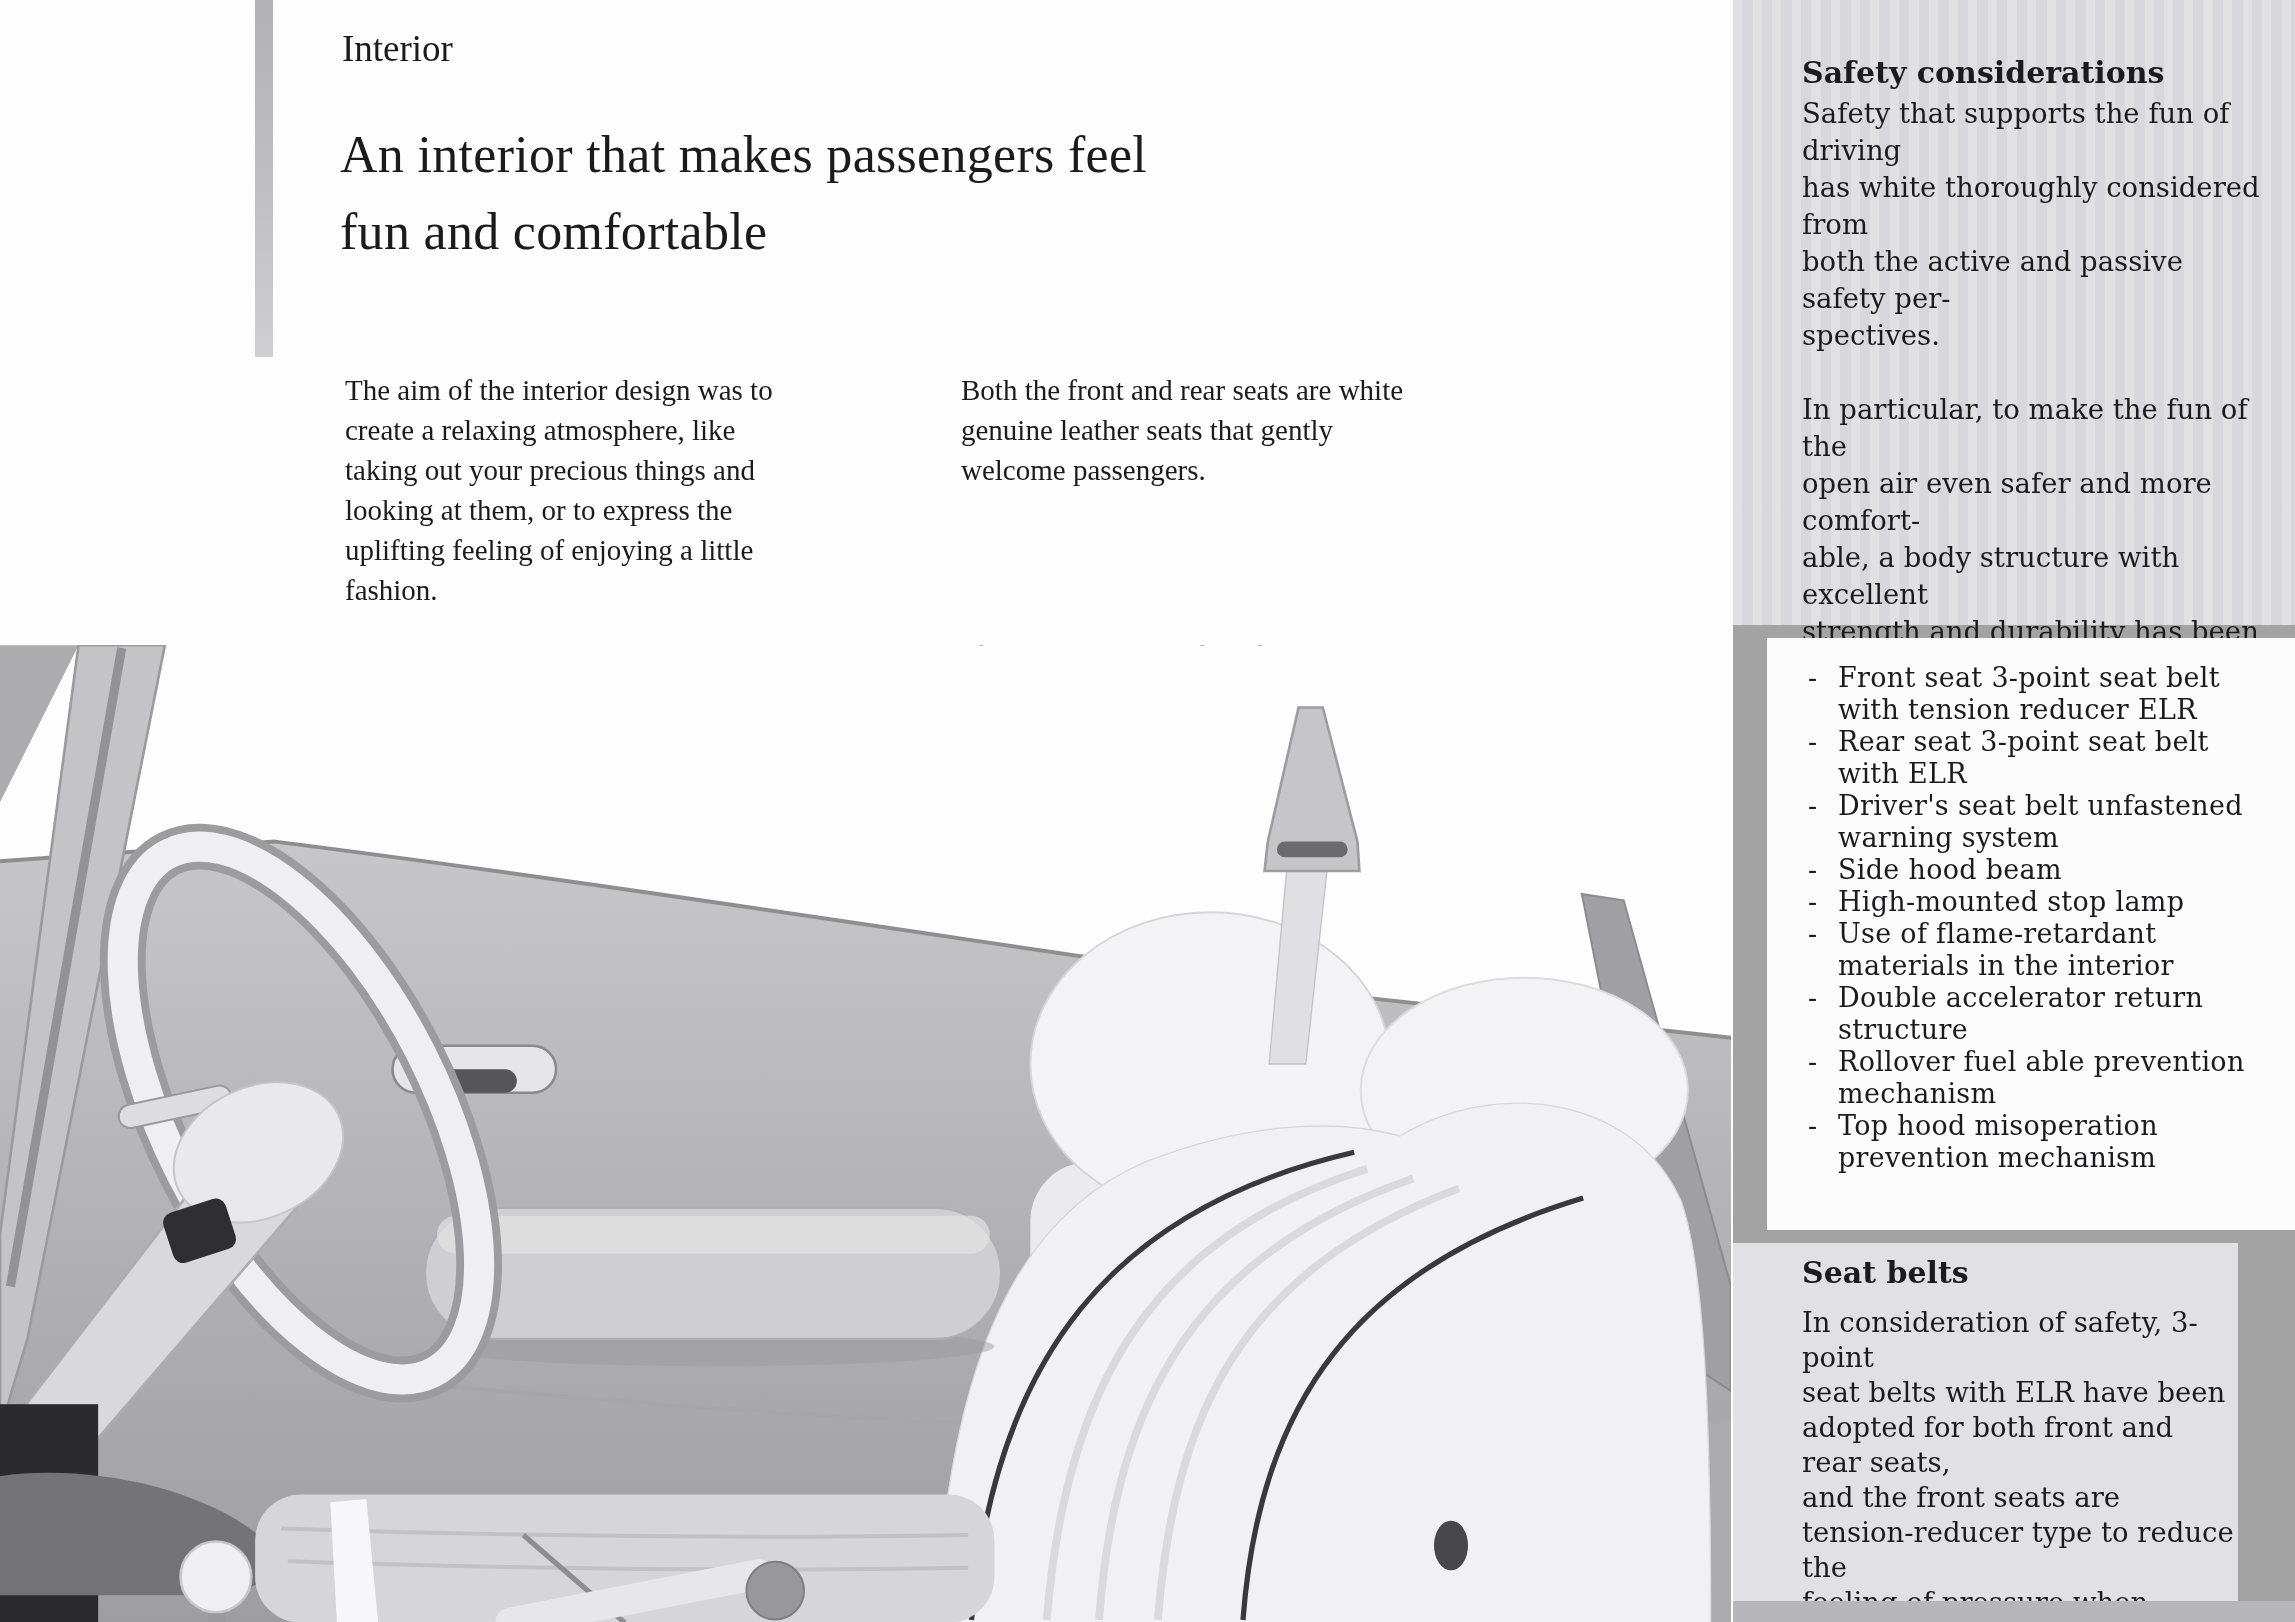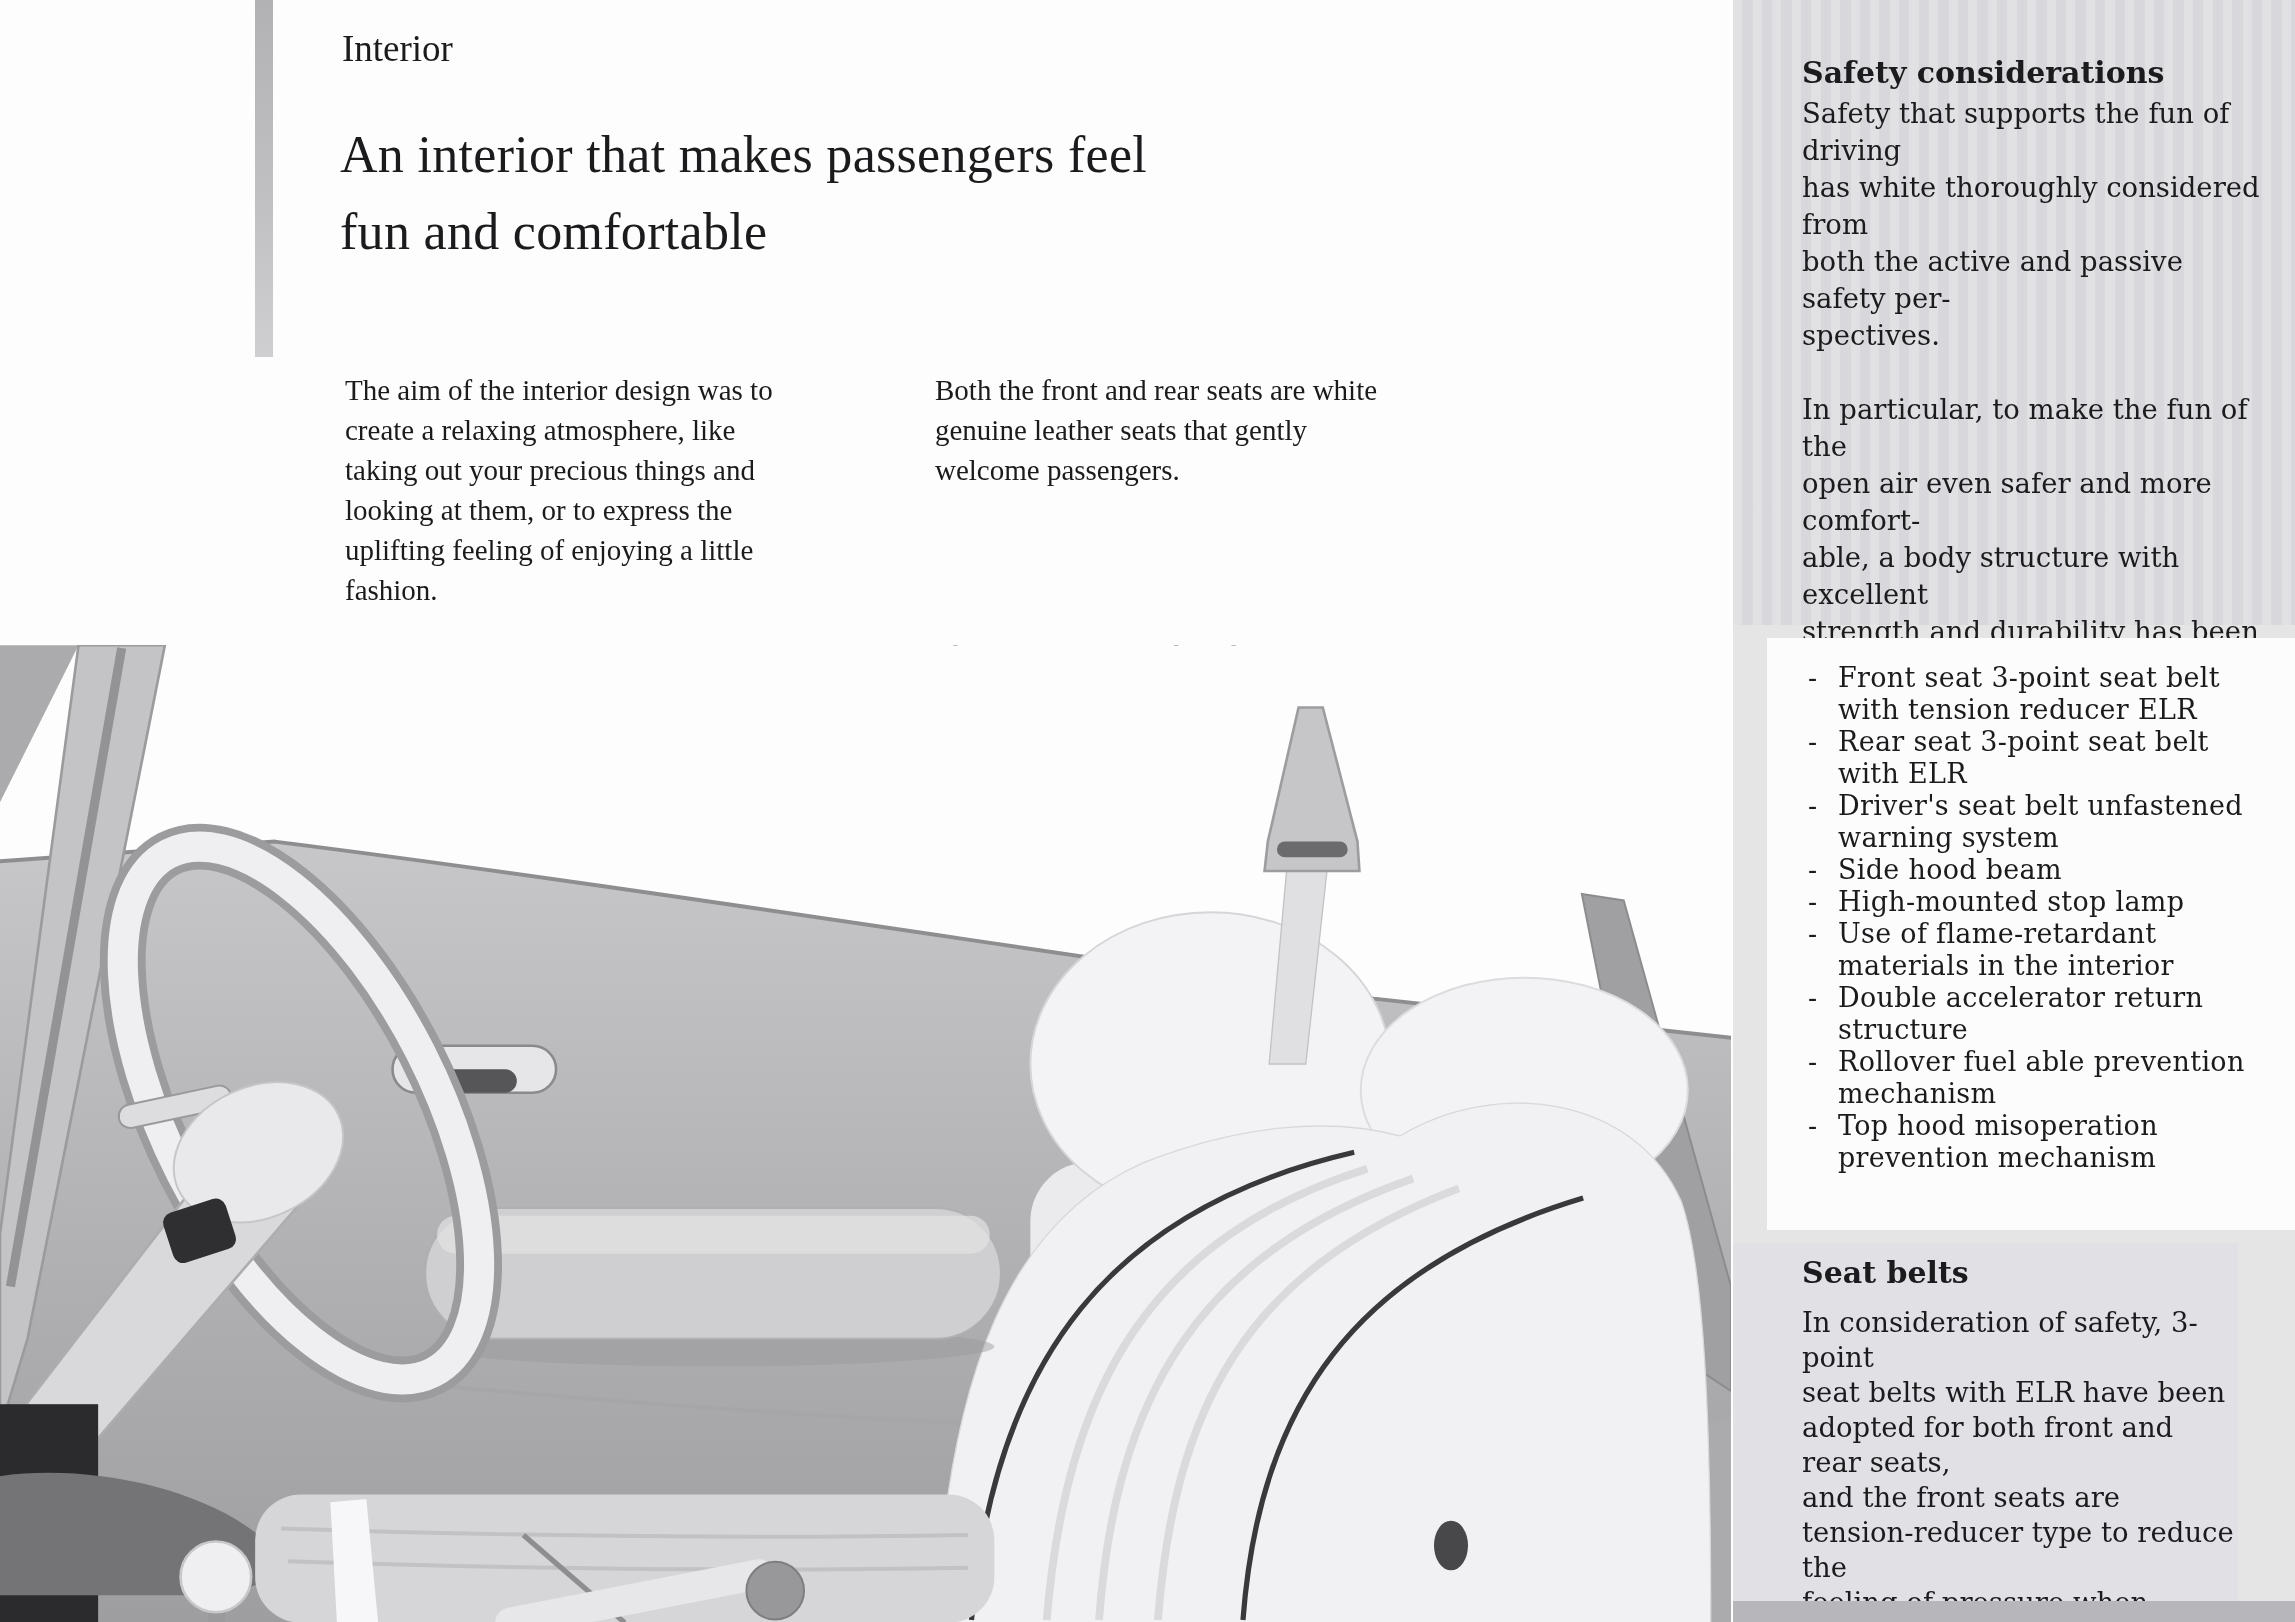--- a/index.html
+++ b/index.html
@@ -19,32 +19,32 @@
   
   #kicker{left:342px;top:27.5px;font-size:37px;line-height:42px;}
   #page-title{
     left:340px;top:116px;font-size:52px;line-height:77px;
     white-space:pre-line;letter-spacing:0.3px;
   }
 
   
   .col{width:612px;font-size:29px;line-height:40px;white-space:pre-line;}
   #col1{left:345px;top:330px;}
-  #col2{left:935px;top:330px;}
+  #col2{left:961px;top:330px;}
   .col p{margin:0;}
   #col1 .p2{margin-top:63px;}
   #col2 .p2{margin-top:105px;}
 
   
   #photo{left:0;top:645px;width:1731px;height:978px;overflow:hidden;}
   #photo svg{display:block;}
 
   
   #sidebar{
-    left:1733px;top:0;width:563px;height:1622px;background:#e5e5e5;
+    left:1733px;top:0;width:563px;height:1622px;background:#a3a3a3;
     font-family:"DejaVu Serif", serif;
   }
   #sidebar-top-block{
     left:0;top:0;width:563px;height:625px;background:#dcdce0;
     background-image:repeating-linear-gradient(90deg, rgba(255,255,255,.14) 0 9.2px, rgba(0,0,0,.02) 9.2px 19.6px);
   }
   #safety-block{left:69px;top:54px;width:466px;}
   .sb-heading{margin:0;font-size:30px;line-height:37px;font-weight:bold;}
   .sb-para{margin:0;font-size:27.5px;line-height:37px;white-space:pre-line;}
   #safety-block .sb-para.second{margin-top:37px;}

